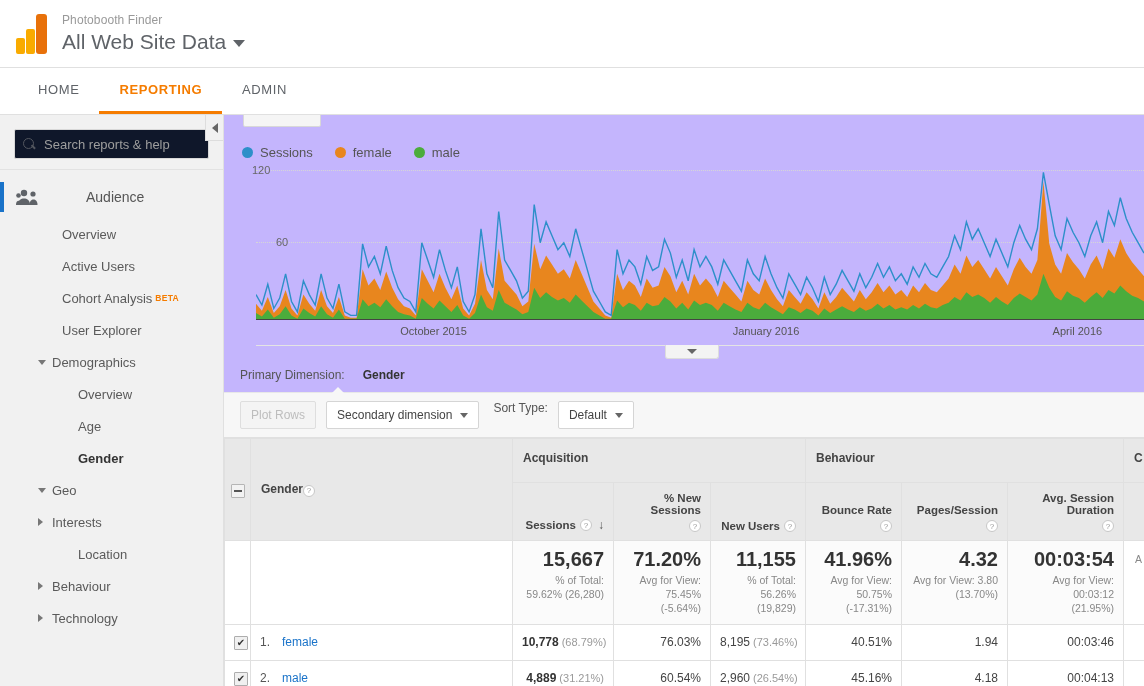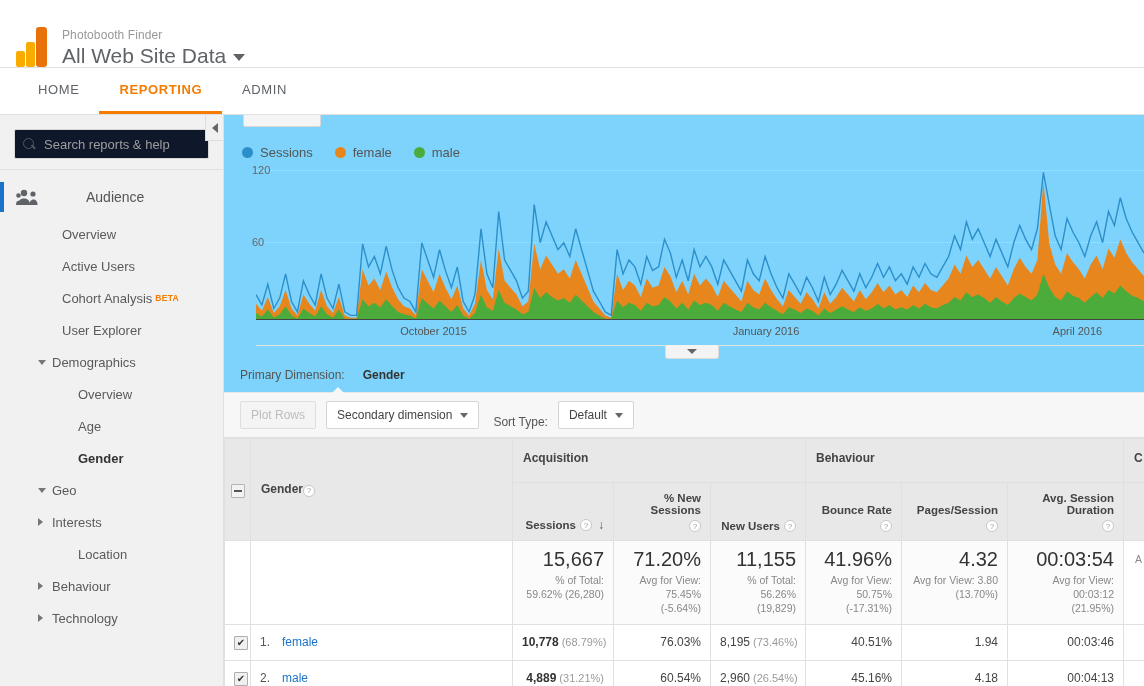--- a/index.html
+++ b/index.html
@@ -13,21 +13,21 @@
     color: #444;
     -webkit-font-smoothing: antialiased;
   }
 
   
   .brandbar {
     height: 68px;
     background: #fff;
     border-bottom: 1px solid #e0e0e0;
     display: flex;
-    align-items: flex-end;
+    align-items: center;
     padding-left: 16px;
     position: relative;
   }
   .ga-logo { width: 34px; height: 40px; position: relative; margin-right: 12px; }
   .ga-logo .bar { position: absolute; bottom: 0; border-radius: 2px; }
   .ga-logo .b1 { left: 0;  width: 9px;  height: 16px; background: #f9ab00; }
   .ga-logo .b2 { left: 10px; width: 9px; height: 25px; background: #f9ab00; }
   .ga-logo .b3 { left: 20px; width: 11px; height: 40px; background: #e8710a; border-radius: 3px; }
   .brandtext { line-height: 1.1; }
   .acct-name {
@@ -154,39 +154,39 @@
     cursor: pointer; z-index: 5;
   }
   .collapse-tab i {
     width: 0; height: 0;
     border-top: 5px solid transparent; border-bottom: 5px solid transparent;
     border-right: 6px solid #666;
   }
 
   
   .main {
-    flex: 1; position: relative; overflow: hidden; background: #7dd3fc;
+    flex: 1; position: relative; overflow: hidden; background: #c4b5fd;
   }
   .chart-toolbar-stub {
     position: absolute; left: 19px; top: -12px;
     width: 78px; height: 24px;
     background: #f5f5f5; border: 1px solid #d8d8d8;
     border-radius: 2px;
   }
 
   
   .chart-area { padding: 30px 0 0 16px; position: relative; }
   .legend { display: flex; align-items: center; gap: 22px; margin-bottom: 10px; padding-left: 2px; }
   .legend-item { display: flex; align-items: center; gap: 7px; font-size: 13px; color: #555; }
   .legend-dot { width: 11px; height: 11px; border-radius: 50%; display: inline-block; }
 
   .plot-wrap { position: relative; height: 150px; }
   .ylabel { position: absolute; left: 12px; font-size: 11px; color: #666; }
   .ylabel.top { top: -6px; }
-  .ylabel.mid { top: 66px; }
+  .ylabel.mid { top: 66px; margin-left: 24px; }
   .gridline {
     position: absolute; left: 16px; right: 0; height: 1px;
     border-top: 1px dotted #d6d6d6;
   }
   .gridline.top { top: 0; }
   .gridline.mid { top: 72px; }
   .plot-svg { position: absolute; left: 16px; top: 0; }
   .axis-line { position: absolute; left: 16px; right: 0; bottom: 0; height: 1px; background: #444; }
 
   .xaxis {
@@ -216,21 +216,21 @@
     font-size: 12px; color: #555;
     display: flex; align-items: center; gap: 18px;
   }
   .primary-dim .val { color: #333; font-weight: bold; cursor: pointer; }
 
   .controls-bar {
     background: #f7f7f7;
     border-top: 1px solid #e8e8e8;
     border-bottom: 1px solid #e0e0e0;
     padding: 8px 0 8px 16px;
-    display: flex; align-items: flex-end; gap: 10px;
+    display: flex; align-items: flex-start; gap: 10px;
     position: relative;
   }
   .controls-bar:before {
     content: ""; position: absolute; left: 108px; top: -6px;
     width: 0; height: 0;
     border-left: 6px solid transparent; border-right: 6px solid transparent;
     border-bottom: 6px solid #f7f7f7;
   }
   .btn {
     height: 28px; padding: 0 10px;
@@ -277,21 +277,21 @@
   }
   .minus-box i { width: 8px; height: 2px; background: #555; display: block; }
   .cbcell { background: #e8e8e8; width: 26px; text-align: center; vertical-align: middle; }
   .chk {
     width: 14px; height: 14px; border: 1px solid #adadad; background: #f0f0f0;
     display: inline-flex; align-items: center; justify-content: center;
     border-radius: 1px; color: #333; font-size: 10px; line-height: 1;
   }
 
   .sum-row td { background: #fbfbfb; padding: 8px 9px; vertical-align: top; height: 72px; }
-  .sum-big { font-size: 20px; color: #333; text-align: right; line-height: 1.05; font-weight: normal; }
+  .sum-big { font-size: 20px; color: #333; text-align: right; line-height: 1.05; font-weight: bold; }
   .sum-sub { font-size: 10.5px; color: #888; text-align: right; line-height: 1.35; margin-top: 3px; }
   .sum-row td.blank { background: #fff; }
 
   .data-row td { padding: 9px 9px; font-size: 12px; height: 36px; background: #fff; }
   .data-row td.numcell { text-align: right; color: #444; }
   .rank { color: #555; font-size: 12px; margin-right: 12px; }
   .linkcell a { color: #1a73c9; text-decoration: none; cursor: pointer; }
   .pct-small { color: #9a9a9a; font-size: 11px; margin-left: 3px; }
   .bold-num { font-weight: bold; color: #333; }
 </style>

